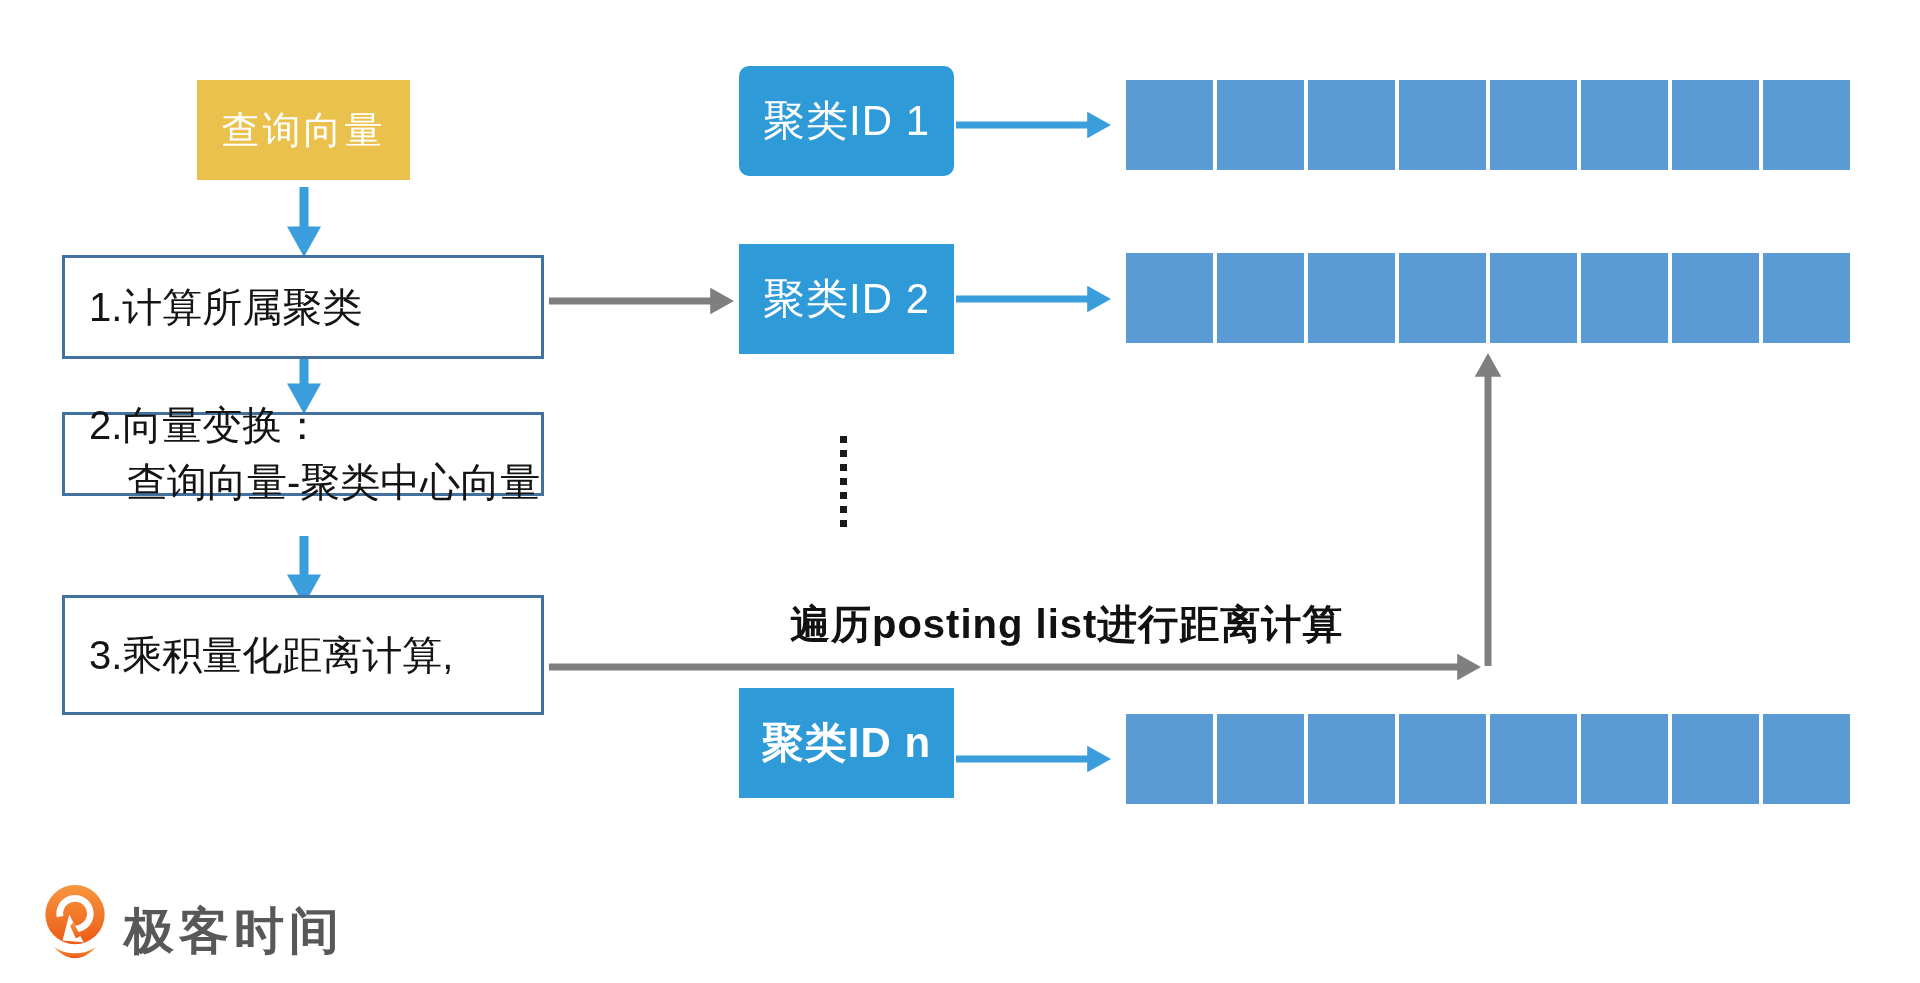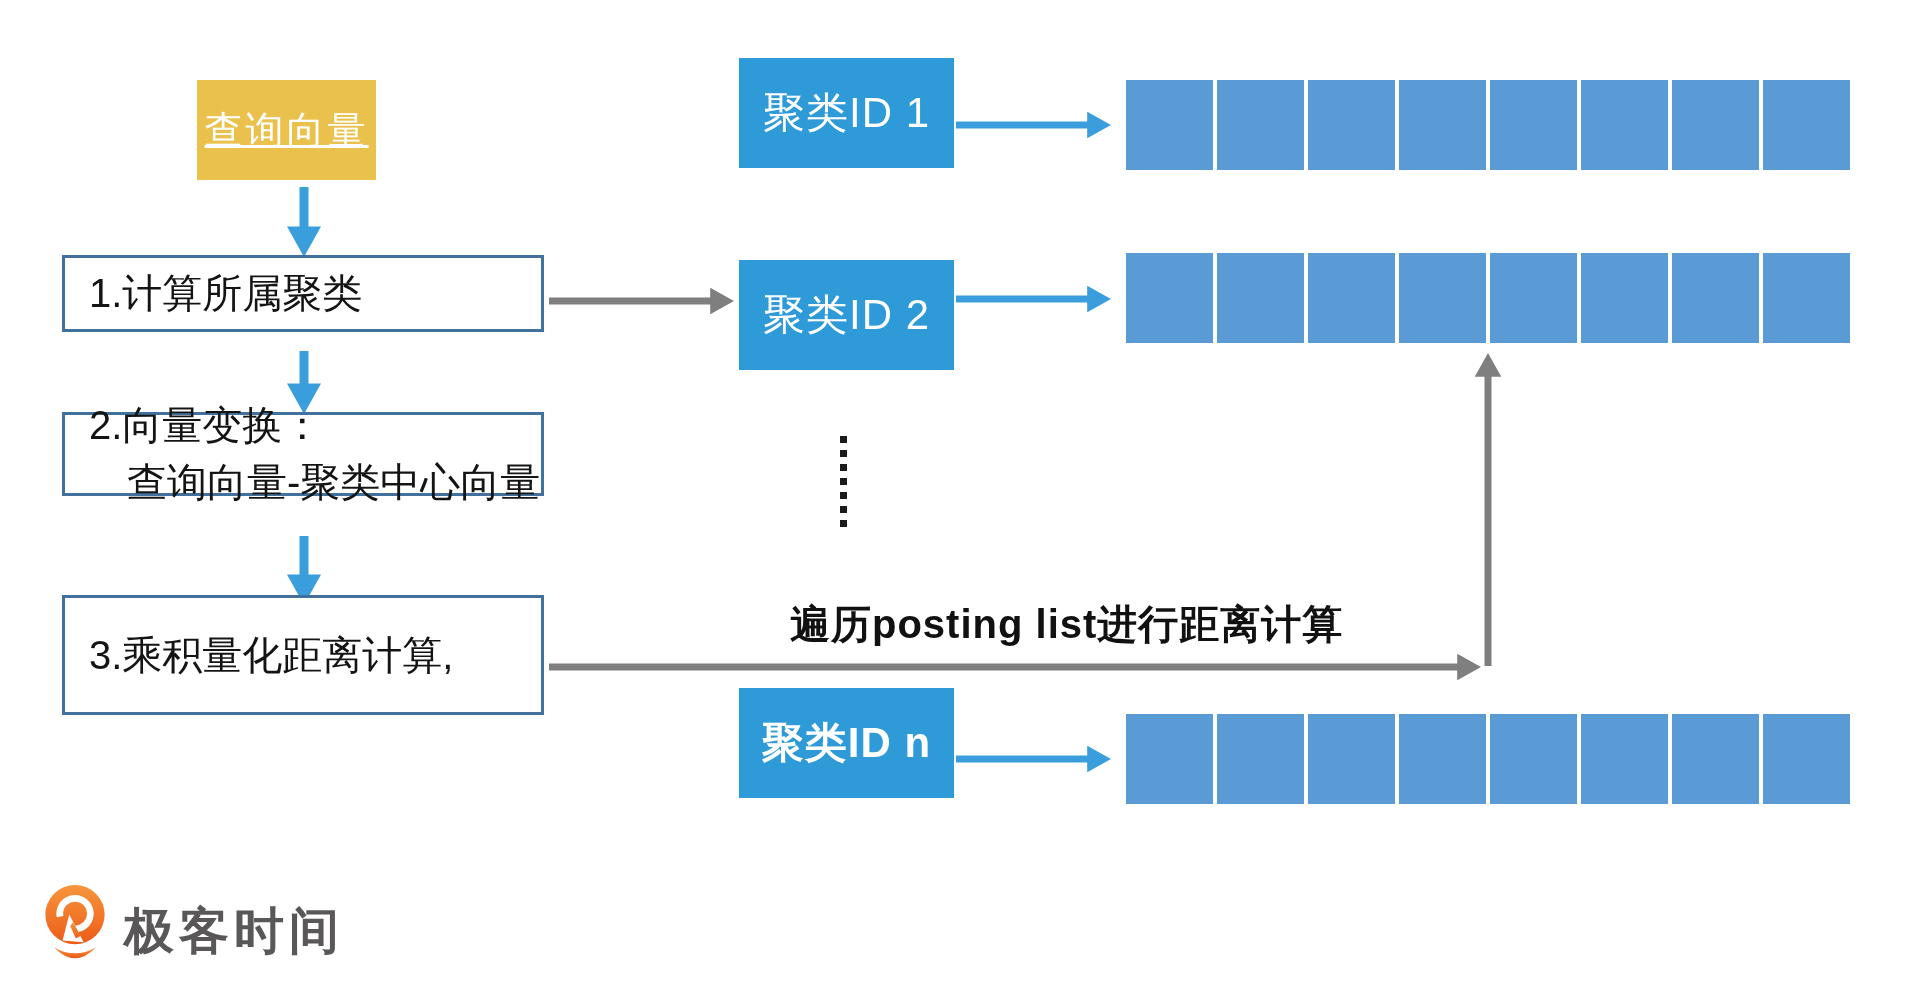--- a/index.html
+++ b/index.html
@@ -3,49 +3,49 @@
 <meta charset="utf-8">
 <style>
   html,body{margin:0;padding:0;background:#fff;}
   body{font-family:"Liberation Sans","DejaVu Sans",sans-serif;}
   .canvas{position:relative;width:1920px;height:983px;background:#fff;overflow:hidden;}
 
   .abs{position:absolute;}
 
   
   .query-box{
-    left:197px;top:80px;width:179px;height:100px;
+    left:197px;top:80px;width:213px;height:100px;
     background:var(--yellow);
     color:#fff;font-size:38px;letter-spacing:3px;
-    display:flex;align-items:center;justify-content:center;text-decoration:underline;
+    display:flex;align-items:center;justify-content:center;
   }
 
   
   .step-box{
     left:62px;width:482px;
     background:#fff;border:3px solid var(--border-blue);
     color:#141414;font-size:40px;
     display:flex;flex-direction:column;justify-content:center;
     box-sizing:border-box;padding-left:24px;line-height:57px;
   }
-  .step1{top:255px;height:77px;}
+  .step1{top:255px;height:104px;}
   .step2{top:412px;height:84px;}
   .step3{top:595px;height:120px;}
   .step-line2{padding-left:38px;}
 
   
   .cluster-box{
     left:739px;width:215px;height:110px;
     background:var(--cluster-blue);
     color:#fff;font-size:42px;
     display:flex;align-items:center;justify-content:center;
     letter-spacing:1px;
   }
-  .cluster1{top:58px;}
-  .cluster2{top:244px;margin-top:16px;}
+  .cluster1{top:66px;border-radius:10px;}
+  .cluster2{top:244px;}
   .clustern{top:688px;font-weight:bold;}
 
   
   .bar{
     left:1126px;width:724px;height:90px;
     display:flex;gap:4px;
   }
   .bar1{top:80px;}
   .bar2{top:253px;}
   .barn{top:714px;}

